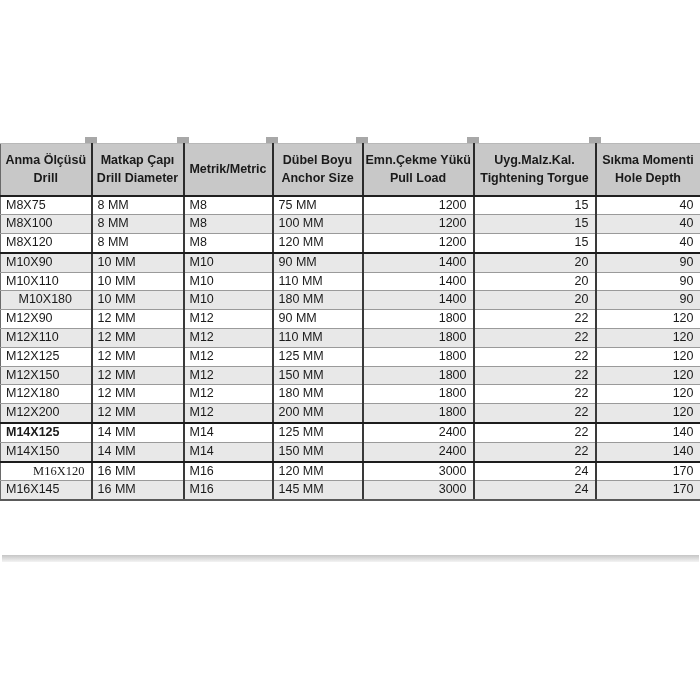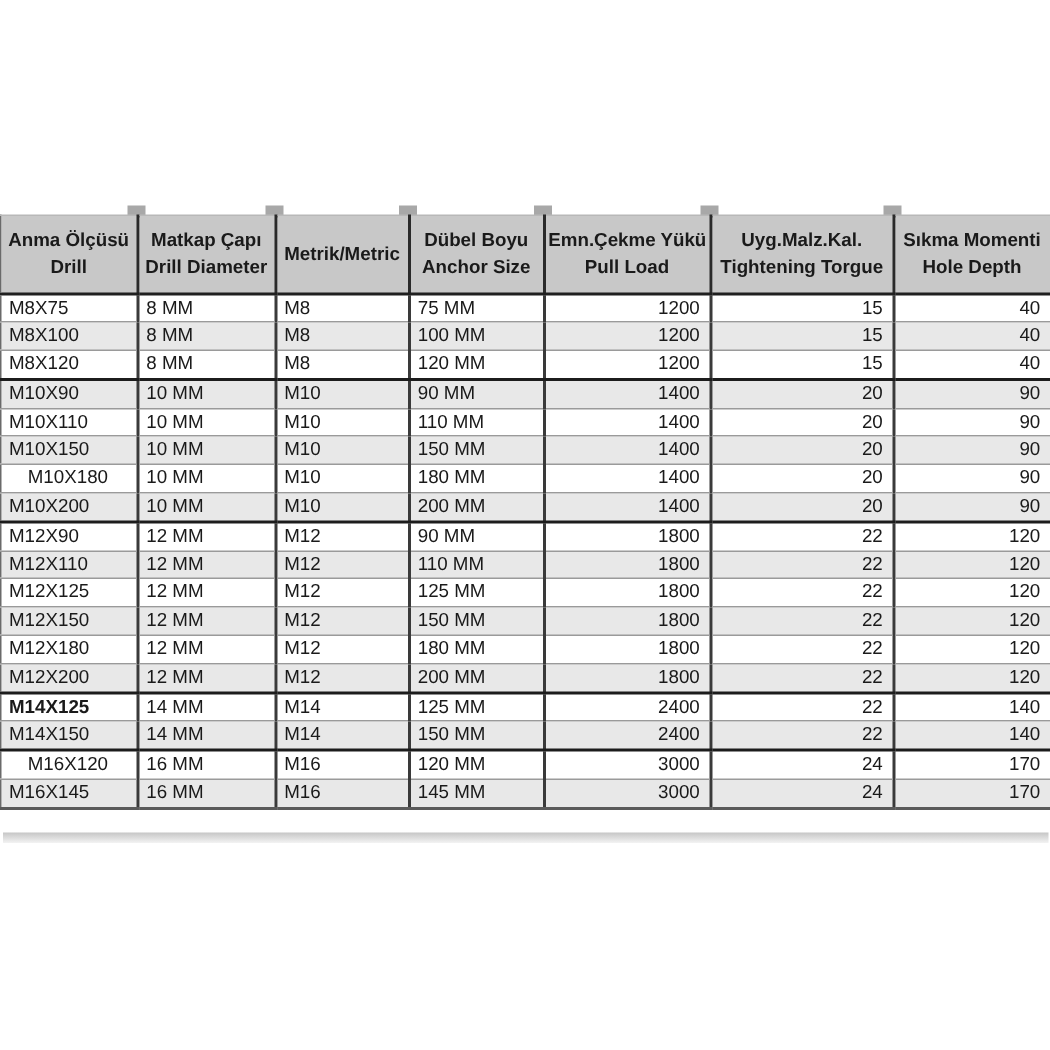--- a/index.html
+++ b/index.html
@@ -135,46 +135,28 @@
         <tr>
           <td style="text-align: left;">M10X110</td>
           <td style="text-align: left;">10 MM</td>
           <td style="text-align: left;">M10</td>
           <td style="text-align: left;">110 MM</td>
           <td style="text-align: right;">1400</td>
           <td style="text-align: right;">20</td>
           <td style="text-align: right;">90</td>
         </tr>
         <tr>
-          <td style="text-align: left;">M10X150</td>
-          <td style="text-align: left;">10 MM</td>
-          <td style="text-align: left;">M10</td>
-          <td style="text-align: left;">150 MM</td>
-          <td style="text-align: right;">1400</td>
-          <td style="text-align: right;">20</td>
-          <td style="text-align: right;">90</td>
-        </tr>
-        <tr>
           <td style="text-align: center;">M10X180</td>
           <td style="text-align: left;">10 MM</td>
           <td style="text-align: left;">M10</td>
           <td style="text-align: left;">180 MM</td>
           <td style="text-align: right;">1400</td>
           <td style="text-align: right;">20</td>
           <td style="text-align: right;">90</td>
         </tr>
-        <tr class="group-end">
-          <td style="text-align: left;">M10X200</td>
-          <td style="text-align: left;">10 MM</td>
-          <td style="text-align: left;">M10</td>
-          <td style="text-align: left;">200 MM</td>
-          <td style="text-align: right;">1400</td>
-          <td style="text-align: right;">20</td>
-          <td style="text-align: right;">90</td>
-        </tr>
         <tr>
           <td style="text-align: left;">M12X90</td>
           <td style="text-align: left;">12 MM</td>
           <td style="text-align: left;">M12</td>
           <td style="text-align: left;">90 MM</td>
           <td style="text-align: right;">1800</td>
           <td style="text-align: right;">22</td>
           <td style="text-align: right;">120</td>
         </tr>
         <tr>
@@ -234,21 +216,21 @@
         <tr class="group-end">
           <td style="text-align: left;">M14X150</td>
           <td style="text-align: left;">14 MM</td>
           <td style="text-align: left;">M14</td>
           <td style="text-align: left;">150 MM</td>
           <td style="text-align: right;">2400</td>
           <td style="text-align: right;">22</td>
           <td style="text-align: right;">140</td>
         </tr>
         <tr>
-          <td style="text-align: center;">M16X120</td>
+          <td style="text-align: right; font-family: Liberation Serif, serif;">M16X120</td>
           <td style="text-align: left;">16 MM</td>
           <td style="text-align: left;">M16</td>
           <td style="text-align: left;">120 MM</td>
           <td style="text-align: right;">3000</td>
           <td style="text-align: right;">24</td>
           <td style="text-align: right;">170</td>
         </tr>
         <tr>
           <td style="text-align: left;">M16X145</td>
           <td style="text-align: left;">16 MM</td>

